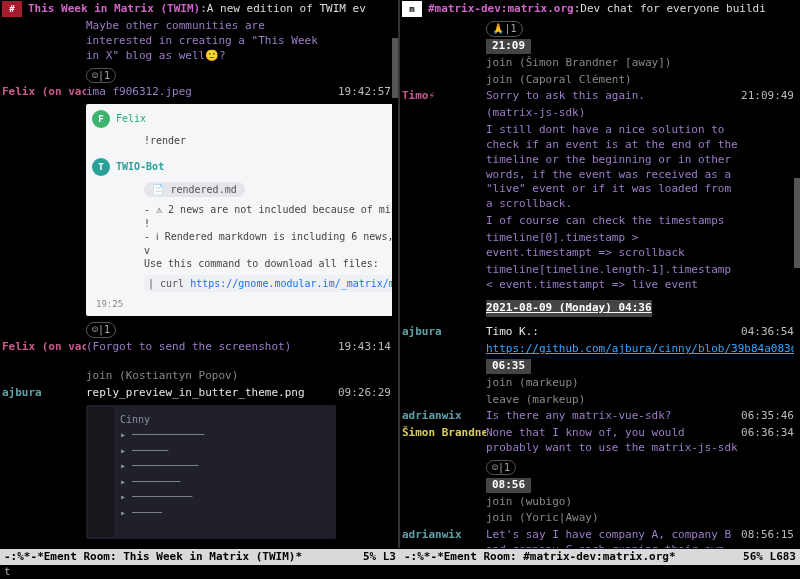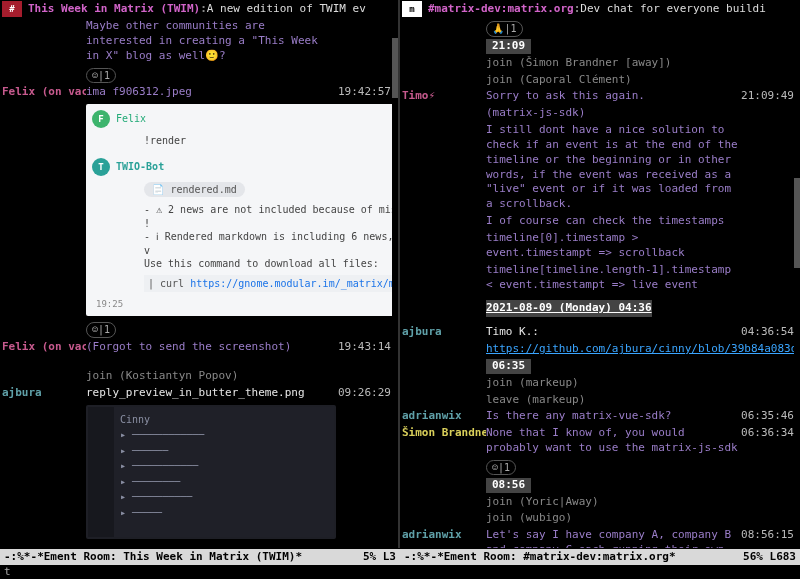--- a/index.html
+++ b/index.html
@@ -361,26 +361,26 @@
     <div class="body"><span class="reaction">☺|1</span></div>
     <div class="ts"></div>
   </div>
         <div class="row">
     <div class="nick" style=""></div>
     <div class="body"><span class="timebadge">08:56</span></div>
     <div class="ts"></div>
   </div>
         <div class="row">
     <div class="nick" style=""></div>
+    <div class="body"><span class="grey">join (wubigo)</span></div>
+    <div class="ts"></div>
+  </div>
+        <div class="row">
+    <div class="nick" style=""></div>
     <div class="body"><span class="grey">join (Yoric|Away)</span></div>
-    <div class="ts"></div>
-  </div>
-        <div class="row">
-    <div class="nick" style=""></div>
-    <div class="body"><span class="grey">join (wubigo)</span></div>
     <div class="ts"></div>
   </div>
         <div class="row">
     <div class="nick" style=""><span style="color:#5fa0a8">adrianwix</span></div>
     <div class="body"><span class="purple">Let's say I have company A, company B and company C each running their own</span></div>
     <div class="ts">08:56:15</div>
   </div>
       </div>
     <div class="scroll-edge">
       <div class="scroll-thumb thumb-right"></div>

